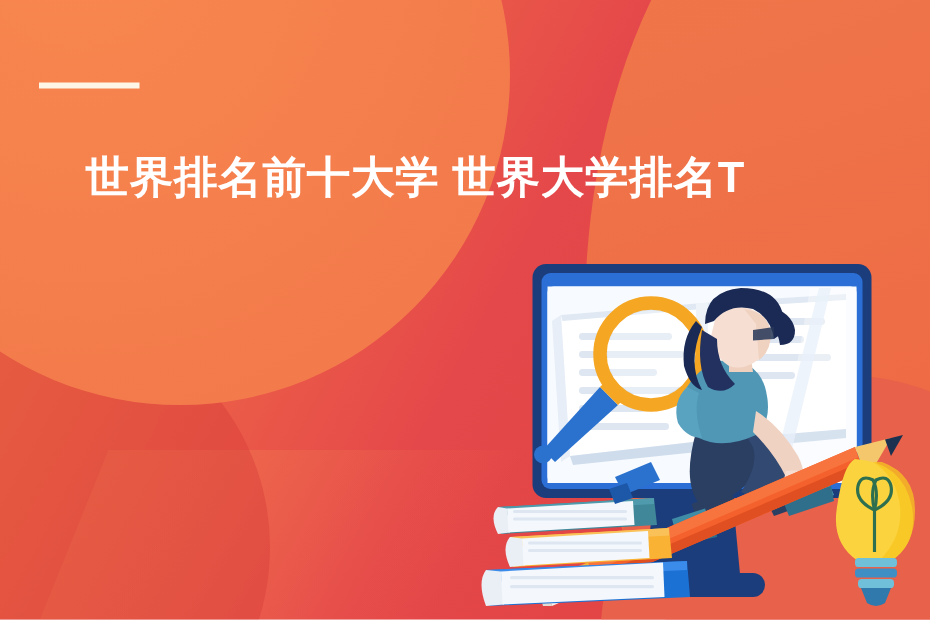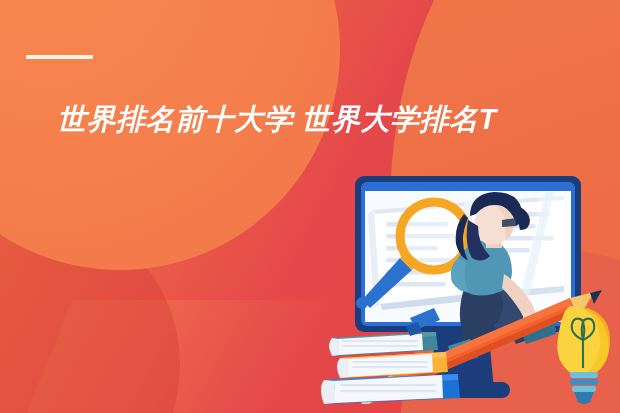--- a/index.html
+++ b/index.html
@@ -6,21 +6,20 @@
     margin: 0; padding: 0;
     background: #ffffff;
   }
   .banner {
     position: relative;
     width: 620px;
     height: 413px;
     overflow: hidden;
     font-family: "Liberation Sans", sans-serif;
     background: #e3453f;
-    font-style: italic;
   }
   
   .bg-base {
     position: absolute; inset: 0;
     background: linear-gradient(118deg, #f4804e 0%, #ef6a46 22%, #e5484a 52%, #e24444 78%, #e54543 100%);
   }
   .bg-blob-orange-right {
     position: absolute;
     left: 390px; top: -120px;
     width: 420px; height: 660px;

